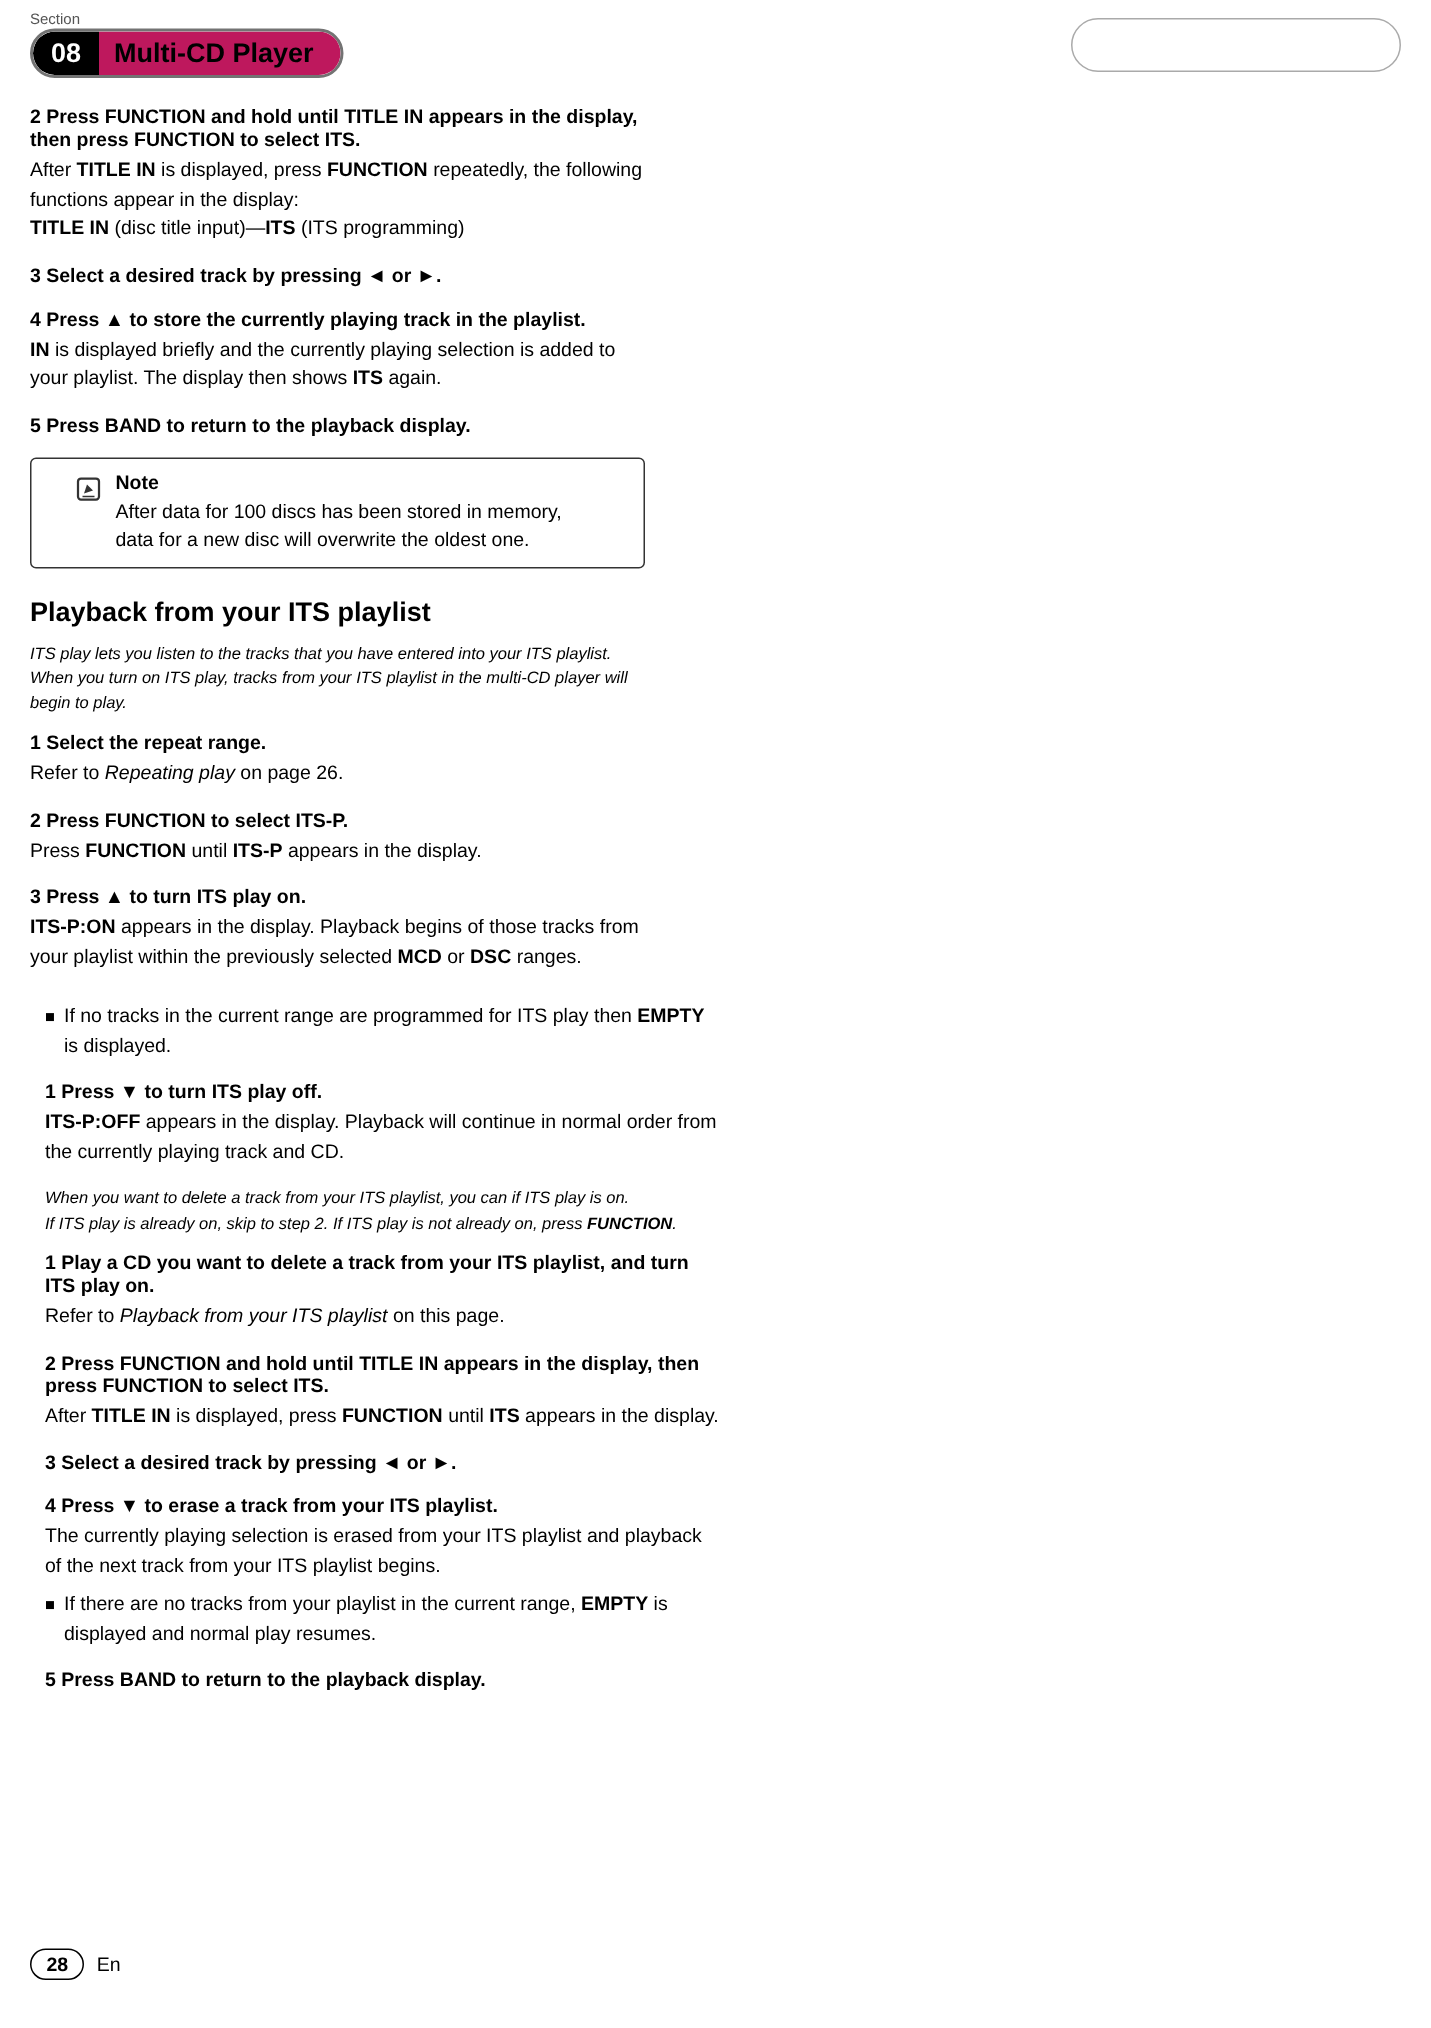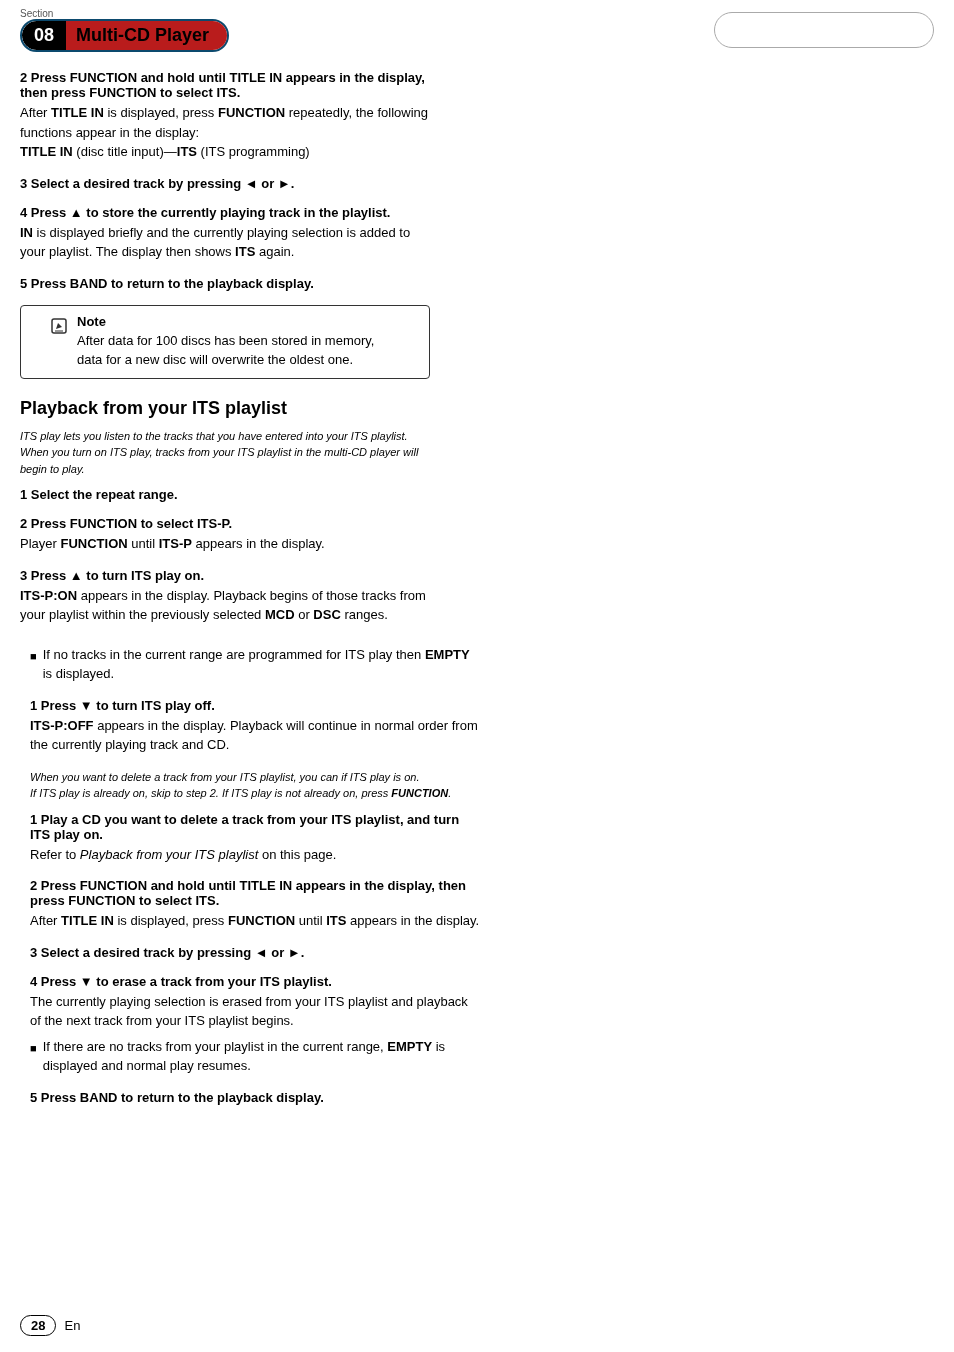--- a/index.html
+++ b/index.html
@@ -24,37 +24,37 @@
       flex-direction: column;
       align-items: flex-start;
     }
     .section-label {
       font-size: 10px;
       color: #555;
     }
     .section-number-title {
       display: flex;
       align-items: center;
-      border: 2px solid #0c4a6e;
+      border: 2px solid #737373;
       border-radius: 20px;
       overflow: hidden;
     }
     .section-number {
       background: #000;
       color: #fff;
       font-size: 18px;
       font-weight: bold;
       padding: 4px 12px;
       border-radius: 18px 0 0 18px;
     }
     .section-title {
       font-size: 18px;
       font-weight: bold;
       padding: 4px 18px 4px 10px;
-      background: #b91c1c;
+      background: #be185d;
     }
     .header-right-box {
       margin-left: auto;
       border: 1.5px solid #aaa;
       border-radius: 20px;
       width: 220px;
       height: 36px;
     }
 
     
@@ -131,21 +131,21 @@
     .section-intro {
       font-size: 11px;
       line-height: 1.5;
       margin-bottom: 10px;
       font-style: italic;
     }
 
     
     .footer {
       position: absolute;
-      bottom: 16px;
+      bottom: 32px;
       left: 20px;
       display: flex;
       align-items: center;
       gap: 8px;
     }
     .page-number-box {
       border: 1.5px solid #000;
       border-radius: 12px;
       padding: 2px 10px;
       font-size: 13px;
@@ -232,26 +232,29 @@
         <div class="note-text">After data for 100 discs has been stored in memory, data for a new disc will overwrite the oldest one.</div>
       </div>
     </div>
 
     <div class="section-heading">Playback from your ITS playlist</div>
 
     <div class="section-intro">ITS play lets you listen to the tracks that you have entered into your ITS playlist. When you turn on ITS play, tracks from your ITS playlist in the multi-CD player will begin to play.</div>
 
     <div class="step-item">
       <div class="step-header">1   Select the repeat range.</div>
+      <div class="step-body">
+        <span>Refer to </span><i>Repeating play</i><span> on page 26.</span>
+      </div>
     </div>
 
     <div class="step-item">
       <div class="step-header">2   Press FUNCTION to select ITS-P.</div>
       <div class="step-body">
-        <span>Player </span><b>FUNCTION</b><span> until </span><b>ITS-P</b><span> appears in the display.</span>
+        <span>Press </span><b>FUNCTION</b><span> until </span><b>ITS-P</b><span> appears in the display.</span>
       </div>
     </div>
 
     <div class="step-item">
       <div class="step-header">3   Press ▲ to turn ITS play on.</div>
       <div class="step-body">
         <b>ITS-P:ON</b><span> appears in the display. Playback begins of those tracks from your playlist within the previously selected </span><b>MCD</b><span> or </span><b>DSC</b><span> ranges.</span>
       </div>
     </div>
 

